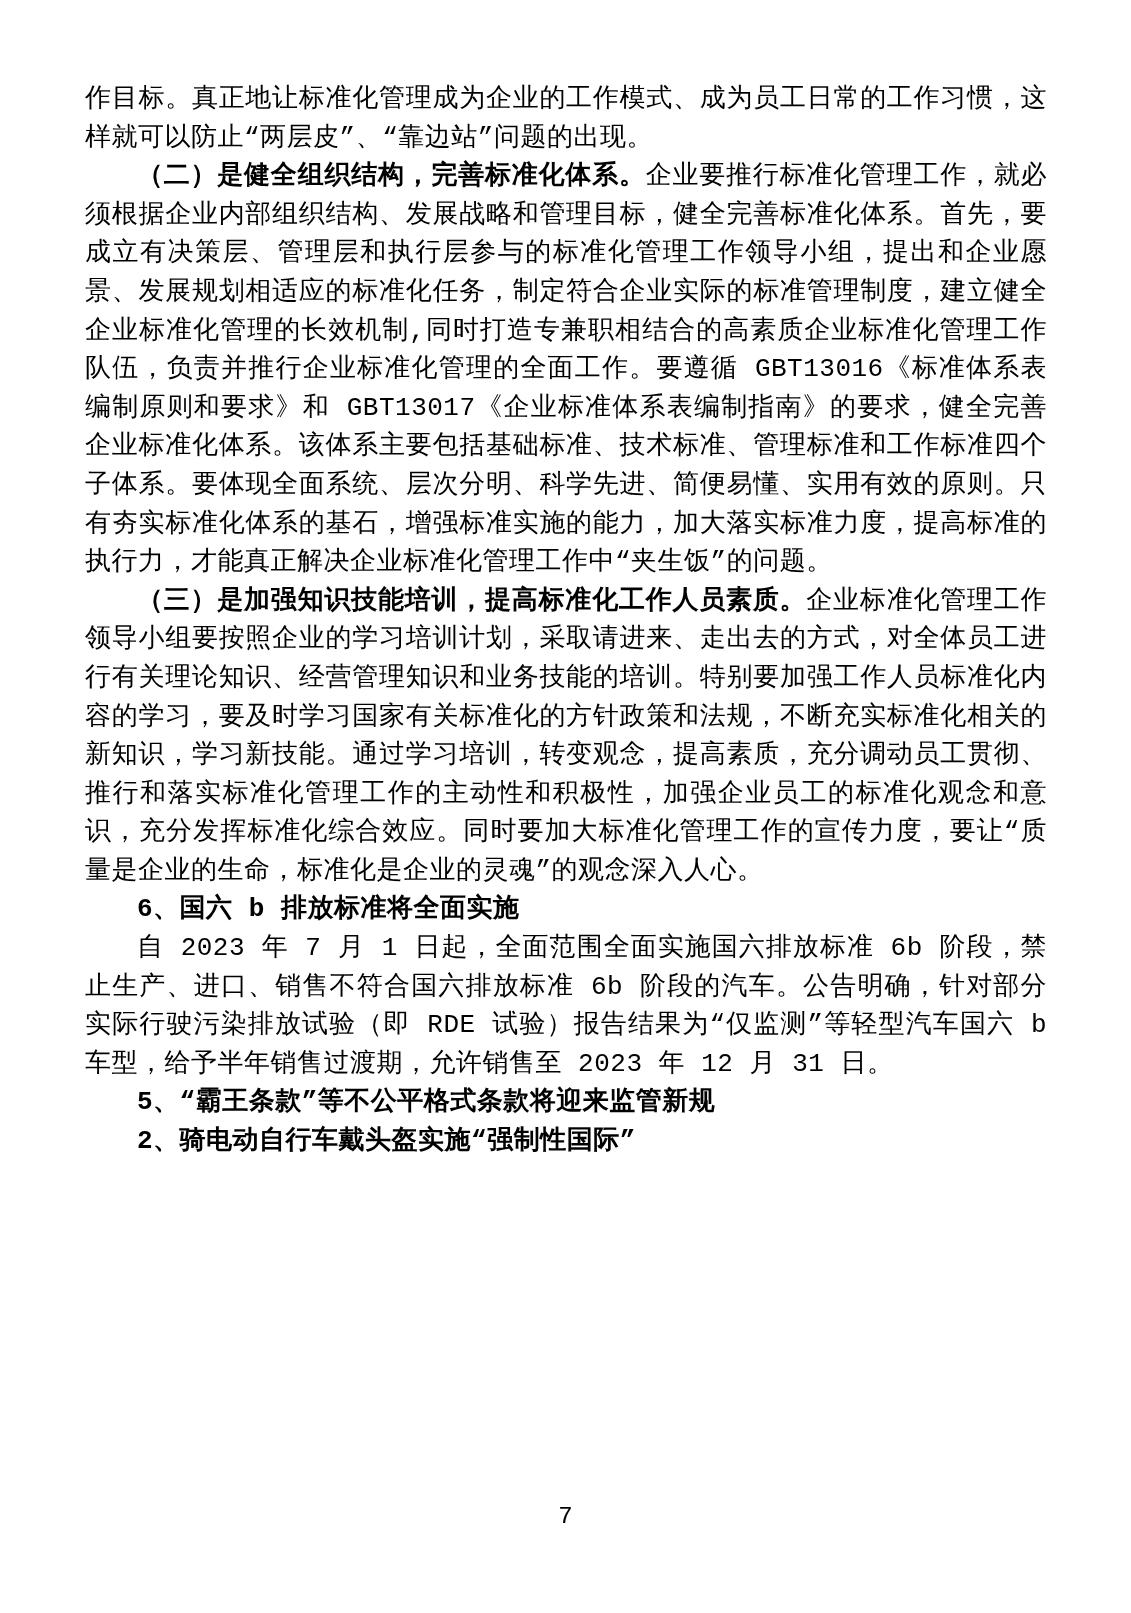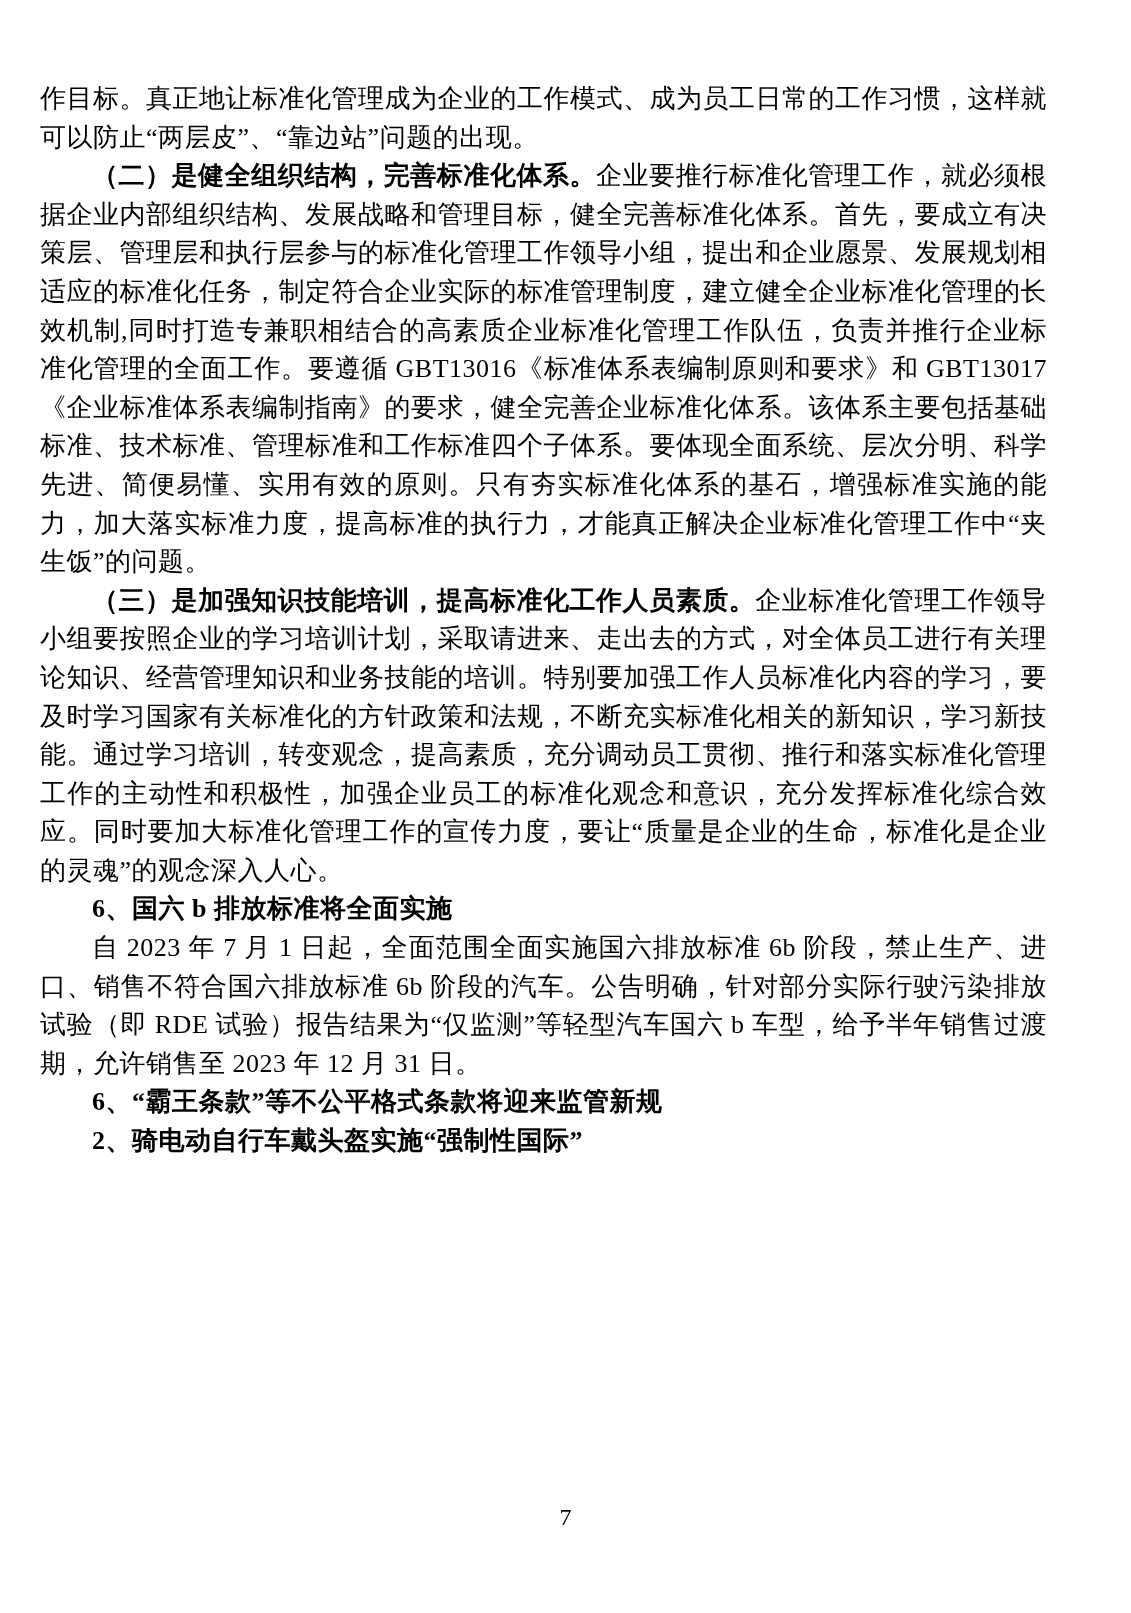--- a/index.html
+++ b/index.html
@@ -6,22 +6,22 @@
     margin: 0;
     padding: 0;
     background: #ffffff;
   }
   .page {
     position: relative;
     width: 1131px;
     height: 1613px;
     background: #ffffff;
     box-sizing: border-box;
-    padding: 80px 84px 0 40px;
-    font-family: Liberation Serif, serif;
+    padding: 80px 84px 0 85px;
+    font-family: Liberation Mono, monospace;
     color: #000000;
     overflow: hidden;
   }
   .body-text p {
     margin: 0;
     font-size: 26px;
     line-height: 38.6px;
     letter-spacing: 0.5px;
     text-align: justify;
   }
@@ -61,21 +61,21 @@
     <p>作目标。真正地让标准化管理成为企业的工作模式、成为员工日常的工作习惯，这样就可以防止“两层皮”、“靠边站”问题的出现。</p>
 
     <p class="indent"><span class="bold-lead">（二）是健全组织结构，完善标准化体系。</span><span>企业要推行标准化管理工作，就必须根据企业内部组织结构、发展战略和管理目标，健全完善标准化体系。首先，要成立有决策层、管理层和执行层参与的标准化管理工作领导小组，提出和企业愿景、发展规划相适应的标准化任务，制定符合企业实际的标准管理制度，建立健全企业标准化管理的长效机制,同时打造专兼职相结合的高素质企业标准化管理工作队伍，负责并推行企业标准化管理的全面工作。要遵循 GBT13016《标准体系表编制原则和要求》和 GBT13017《企业标准体系表编制指南》的要求，健全完善企业标准化体系。该体系主要包括基础标准、技术标准、管理标准和工作标准四个子体系。要体现全面系统、层次分明、科学先进、简便易懂、实用有效的原则。只有夯实标准化体系的基石，增强标准实施的能力，加大落实标准力度，提高标准的执行力，才能真正解决企业标准化管理工作中“夹生饭”的问题。</span></p>
 
     <p class="indent"><span class="bold-lead">（三）是加强知识技能培训，提高标准化工作人员素质。</span><span>企业标准化管理工作领导小组要按照企业的学习培训计划，采取请进来、走出去的方式，对全体员工进行有关理论知识、经营管理知识和业务技能的培训。特别要加强工作人员标准化内容的学习，要及时学习国家有关标准化的方针政策和法规，不断充实标准化相关的新知识，学习新技能。通过学习培训，转变观念，提高素质，充分调动员工贯彻、推行和落实标准化管理工作的主动性和积极性，加强企业员工的标准化观念和意识，充分发挥标准化综合效应。同时要加大标准化管理工作的宣传力度，要让“质量是企业的生命，标准化是企业的灵魂”的观念深入人心。</span></p>
 
 
     <p class="indent item-heading">6、国六 b 排放标准将全面实施</p>
     <p class="indent">自 2023 年 7 月 1 日起，全面范围全面实施国六排放标准 6b 阶段，禁止生产、进口、销售不符合国六排放标准 6b 阶段的汽车。公告明确，针对部分实际行驶污染排放试验（即 RDE 试验）报告结果为“仅监测”等轻型汽车国六 b 车型，给予半年销售过渡期，允许销售至 2023 年 12 月 31 日。</p>
 
-    <p class="indent item-heading">6、“霸王条款”等不公平格式条款将迎来监管新规</p>
+    <p class="indent item-heading">5、“霸王条款”等不公平格式条款将迎来监管新规</p>
 
     <p class="indent item-heading">2、骑电动自行车戴头盔实施“强制性国际”</p>
     <p class="indent"></p>
 
   </div>
 
   <div class="page-number">7</div>
 </div>
 
 </body></html>

